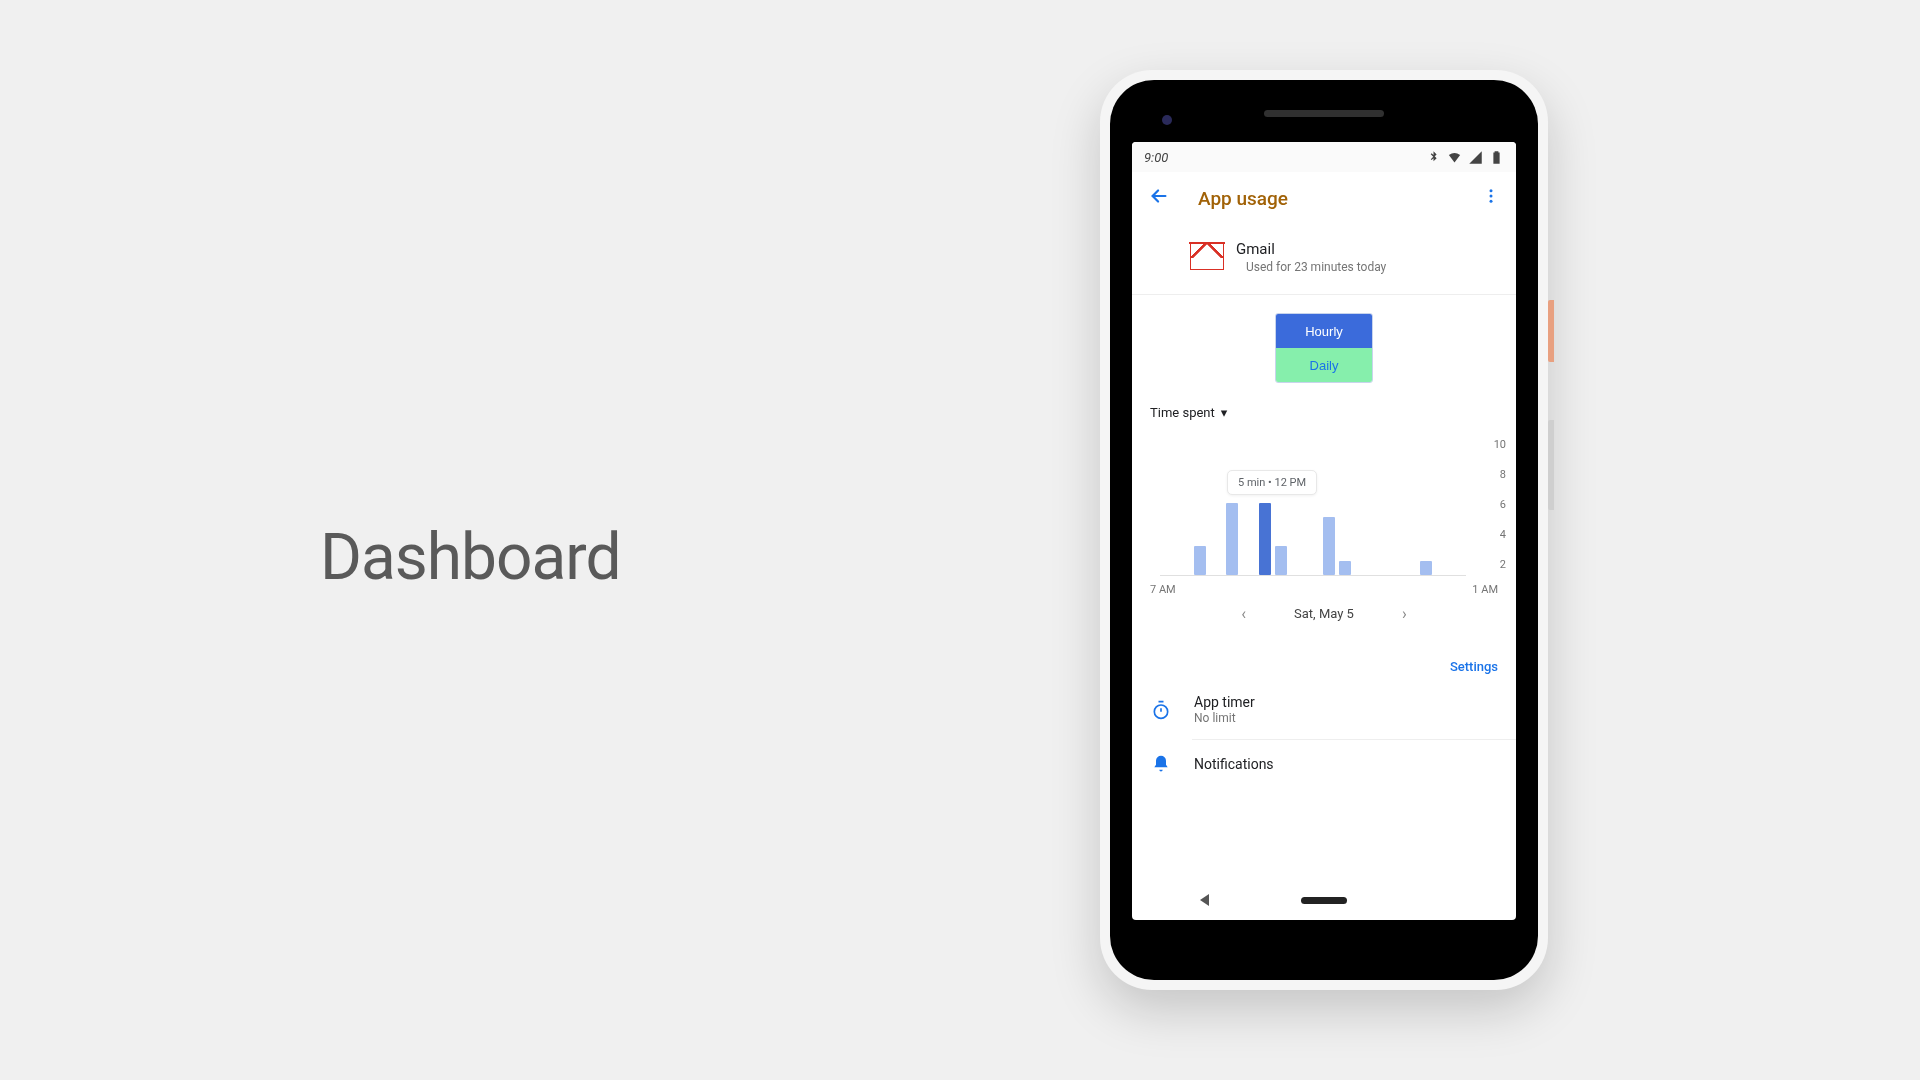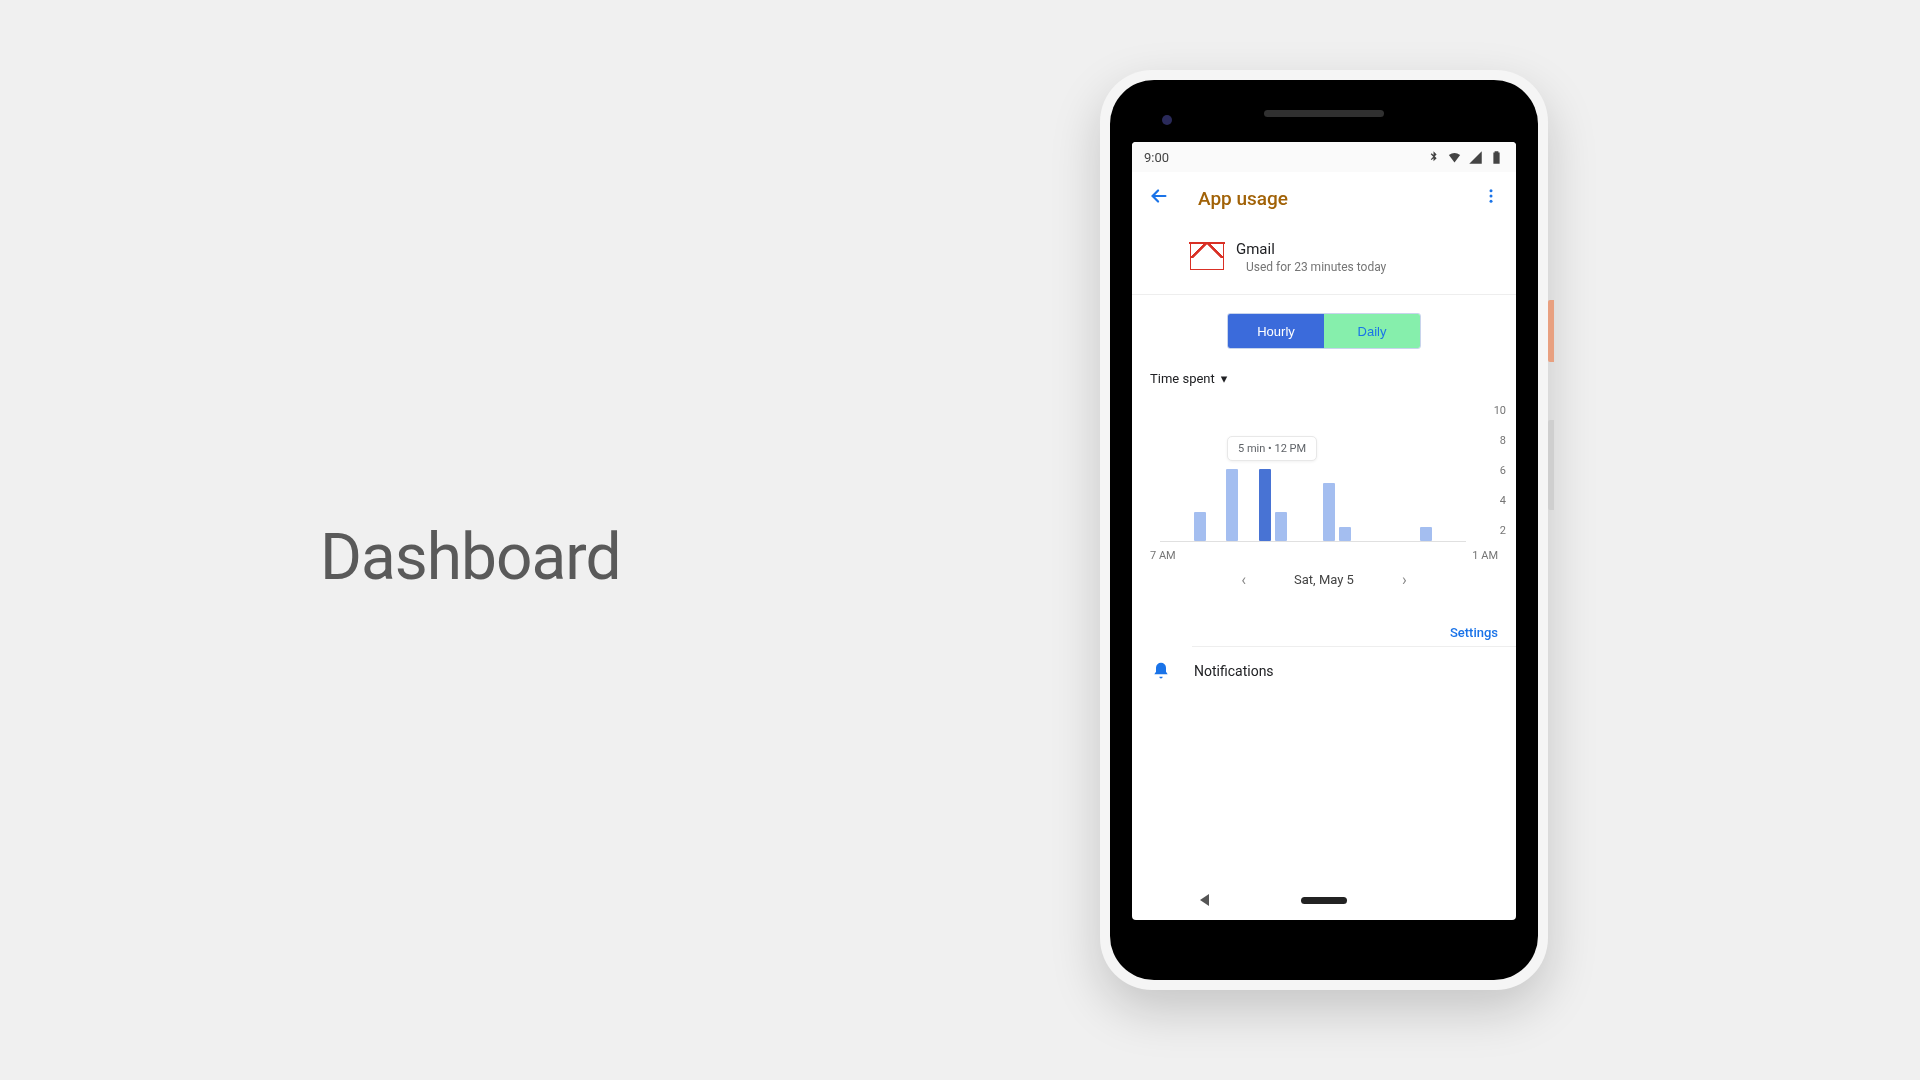--- a/index.html
+++ b/index.html
@@ -69,20 +69,21 @@
     }
     .statusbar {
       height: 30px;
       background: #fafafa;
       display: flex;
       align-items: center;
       padding: 0 12px;
       font-size: 13px;
       color: #444;
       justify-content: space-between;
+      font-style: italic;
     }
     .status-icons { display: flex; gap: 6px; align-items: center; }
     .status-icons svg { width: 15px; height: 15px; fill: #444; }
     .appbar {
       height: 52px;
       display: flex;
       align-items: center;
       padding: 0 16px;
       gap: 28px;
     }
@@ -121,20 +122,21 @@
     .toggle {
       display: flex;
       justify-content: center;
       padding: 18px 0;
     }
     .toggle-group {
       display: flex;
       border: 1px solid #c8d4ec;
       border-radius: 3px;
       overflow: hidden;
+      flex-direction: column;
     }
     .toggle-btn {
       width: 96px; height: 34px;
       display: flex; align-items:center; justify-content:center;
       font-size: 13px;
       color: #1a73e8;
       background: #86efac;
       border: none;
     }
     .toggle-btn.active { background: #3b6bdb; color: #fff; }
@@ -368,20 +370,32 @@
       </div>
 
       <div class="date-nav">
         <span class="chev">‹</span>
         <span>Sat, May 5</span>
         <span class="chev">›</span>
       </div>
 
       <div class="section-header">Settings</div>
 
+      <div class="setting-row">
+        <span class="setting-icon">
+          <svg width="20" height="20" viewBox="0 0 24 24" fill="none" stroke="#1a73e8" stroke-width="2">
+              <circle cx="12" cy="14" r="8"></circle>
+              <path d="M12 10v4M9 2h6"></path>
+            </svg>
+        </span>
+        <div>
+          <div class="setting-title">App timer</div>
+          <div class="setting-sub">No limit</div>
+        </div>
+      </div>
       <div class="divider-inset"></div>
 
       <div class="setting-row">
         <span class="setting-icon">
           <svg width="20" height="20" viewBox="0 0 24 24" fill="#1a73e8">
               <path d="M12 2a6 6 0 0 0-6 6v5l-2 3h16l-2-3V8a6 6 0 0 0-6-6zm-2 17a2 2 0 0 0 4 0h-4z"></path>
             </svg>
         </span>
         <div>
           <div class="setting-title">Notifications</div>

